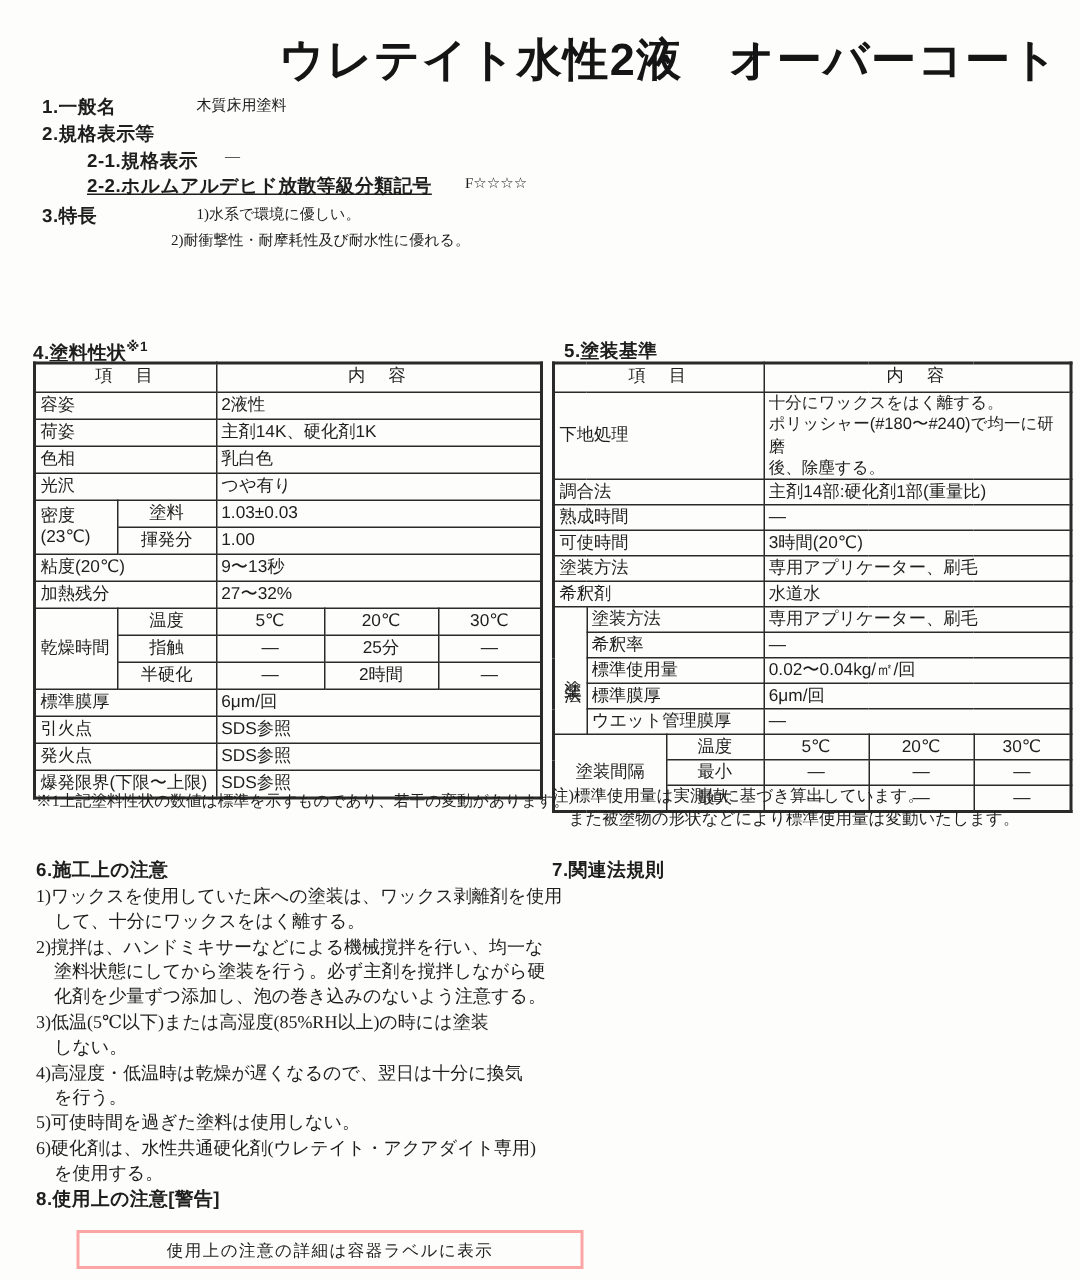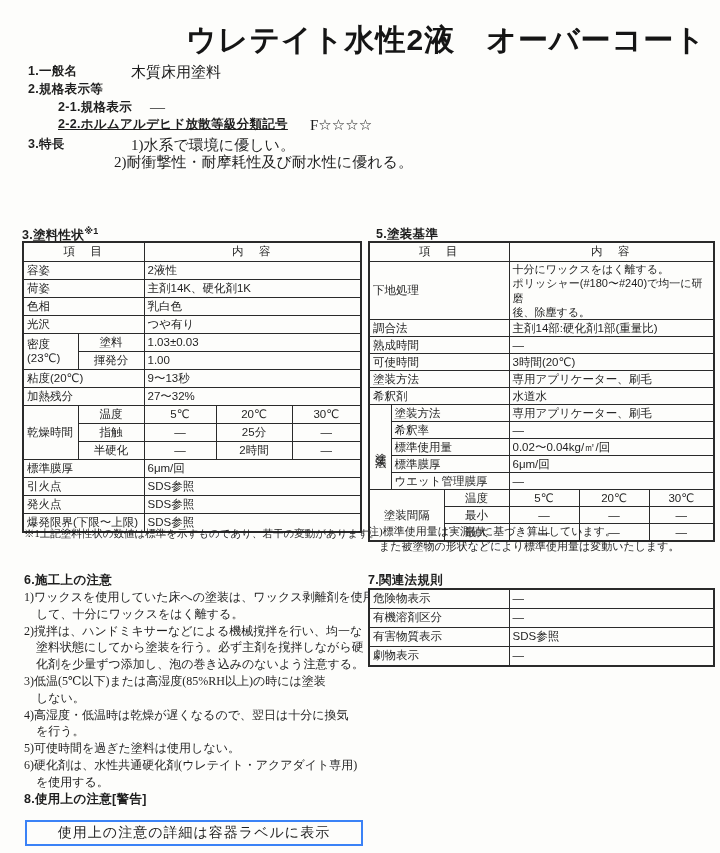--- a/index.html
+++ b/index.html
@@ -5,21 +5,21 @@
   html,body{margin:0;padding:0;background:#e8e8e6;}
   .page{
     position:relative;width:720px;height:853px;margin:0 auto;
     background:#fdfdfb;color:#1e1e1e;
     font-family:"Liberation Serif","DejaVu Serif",serif;
     overflow:hidden;
   }
   .abs{position:absolute;}
   .sans{font-family:"Liberation Sans","DejaVu Sans",sans-serif;}
   .heading{font-weight:bold;font-size:12.5px;letter-spacing:.3px;}
-  .txt{font-size:15px;}
+  .txt{font-size:10px;}
   .title{
     font-family:"Liberation Sans","DejaVu Sans",sans-serif;
     font-weight:bold;font-size:30px;letter-spacing:1px;color:#151515;
     white-space:nowrap;
   }
   .sup{vertical-align:super;font-size:9px;font-weight:bold;}
   table.spec{border-collapse:collapse;table-layout:fixed;border:2px solid #2a2a2a;background:#fdfdfb;}
   table.spec td{
     border:1px solid #2a2a2a;font-size:11.5px;padding:0 3px;
     height:17px;line-height:1.15;overflow:hidden;
@@ -33,23 +33,23 @@
   td.small{font-size:10px;padding:0 1px;}
   td.vert{
     writing-mode:vertical-rl;text-orientation:upright;
     text-align:center;padding:2px 0;letter-spacing:2px;font-size:11.5px;
   }
   .foot{font-size:10.5px;white-space:nowrap;}
   .foot2{font-size:11px;white-space:pre-line;line-height:1.35;}
   .notes{font-size:12px;line-height:16.8px;width:358px;}
   .notes .item{white-space:pre-line;}
   .warnbox{
-    border:2px solid #3b82f6;width:334px;height:22px;
+    border:2px solid #fca5a5;width:334px;height:22px;
     display:flex;align-items:center;justify-content:center;
-    font-size:14px;letter-spacing:1px;
+    font-size:11px;letter-spacing:1px;margin-left:26px;
   }
 </style>
 </head>
 <body>
 
 <div class="page">
 
   <div class="abs title" style="left:186px;top:20px;">ウレテイト水性2液　オーバーコート</div>
 
   <div class="abs sans heading" style="left:28px;top:63px;">1.一般名</div>
@@ -59,21 +59,21 @@
   <div class="abs sans heading" style="left:58px;top:99px;">2-1.規格表示</div>
   <div class="abs txt" style="left:150px;top:99px;">―</div>
   <div class="abs sans heading" style="left:58px;top:116px;text-decoration:underline;">2-2.ホルムアルデヒド放散等級分類記号</div>
   <div class="abs txt" style="left:310px;top:116px;">F☆☆☆☆</div>
 
   <div class="abs sans heading" style="left:28px;top:136px;">3.特長</div>
   <div class="abs txt" style="left:131px;top:136px;">1)水系で環境に優しい。</div>
   <div class="abs txt" style="left:114px;top:153px;">2)耐衝撃性・耐摩耗性及び耐水性に優れる。</div>
 
   <div class="abs sans heading" style="left:22px;top:226px;">
-    <span>3.塗料性状</span><span class="sup">※1</span>
+    <span>4.塗料性状</span><span class="sup">※1</span>
   </div>
 
   <table class="spec abs" style="left:22px;top:241px;width:338px;">
     <colgroup>
         <col style="width:55px">
         <col style="width:66px">
         <col style="width:72px">
         <col style="width:76px">
         <col style="width:69px">
       </colgroup>
@@ -253,41 +253,17 @@
     <div class="item">3)低温(5℃以下)または高湿度(85%RH以上)の時には塗装
 　しない。</div>
     <div class="item">4)高湿度・低温時は乾燥が遅くなるので、翌日は十分に換気
 　を行う。</div>
     <div class="item">5)可使時間を過ぎた塗料は使用しない。</div>
     <div class="item">6)硬化剤は、水性共通硬化剤(ウレテイト・アクアダイト専用)
 　を使用する。</div>
   </div>
 
   <div class="abs sans heading" style="left:368px;top:572px;">7.関連法規則</div>
-  <table class="spec abs" style="left:368px;top:588px;width:345px;">
-    <colgroup>
-        <col style="width:140px">
-        <col style="width:205px">
-      </colgroup>
-    <tbody>
-        <tr>
-      <td style="height:18px">危険物表示</td>
-      <td>―</td>
-    </tr>
-    <tr>
-      <td style="height:18px">有機溶剤区分</td>
-      <td>―</td>
-    </tr>
-    <tr>
-      <td style="height:18px">有害物質表示</td>
-      <td>SDS参照</td>
-    </tr>
-    <tr>
-      <td style="height:18px">劇物表示</td>
-      <td>―</td>
-    </tr>
-  </tbody>
-    </table>
 
   <div class="abs sans heading" style="left:24px;top:791px;">8.使用上の注意[警告]</div>
   <div class="abs warnbox" style="left:25px;top:820px;">使用上の注意の詳細は容器ラベルに表示</div>
 
 </div>
 
 </body></html>

